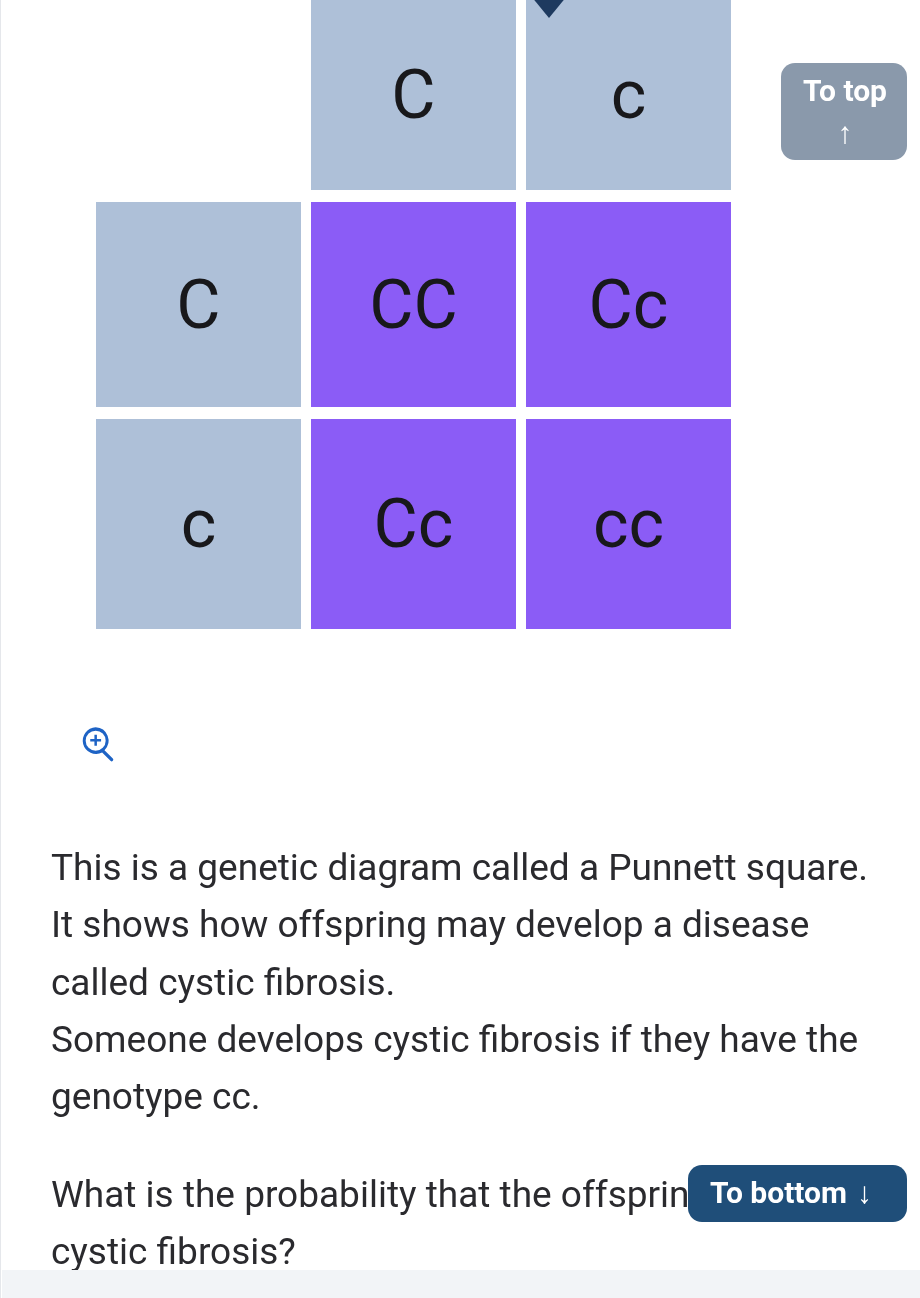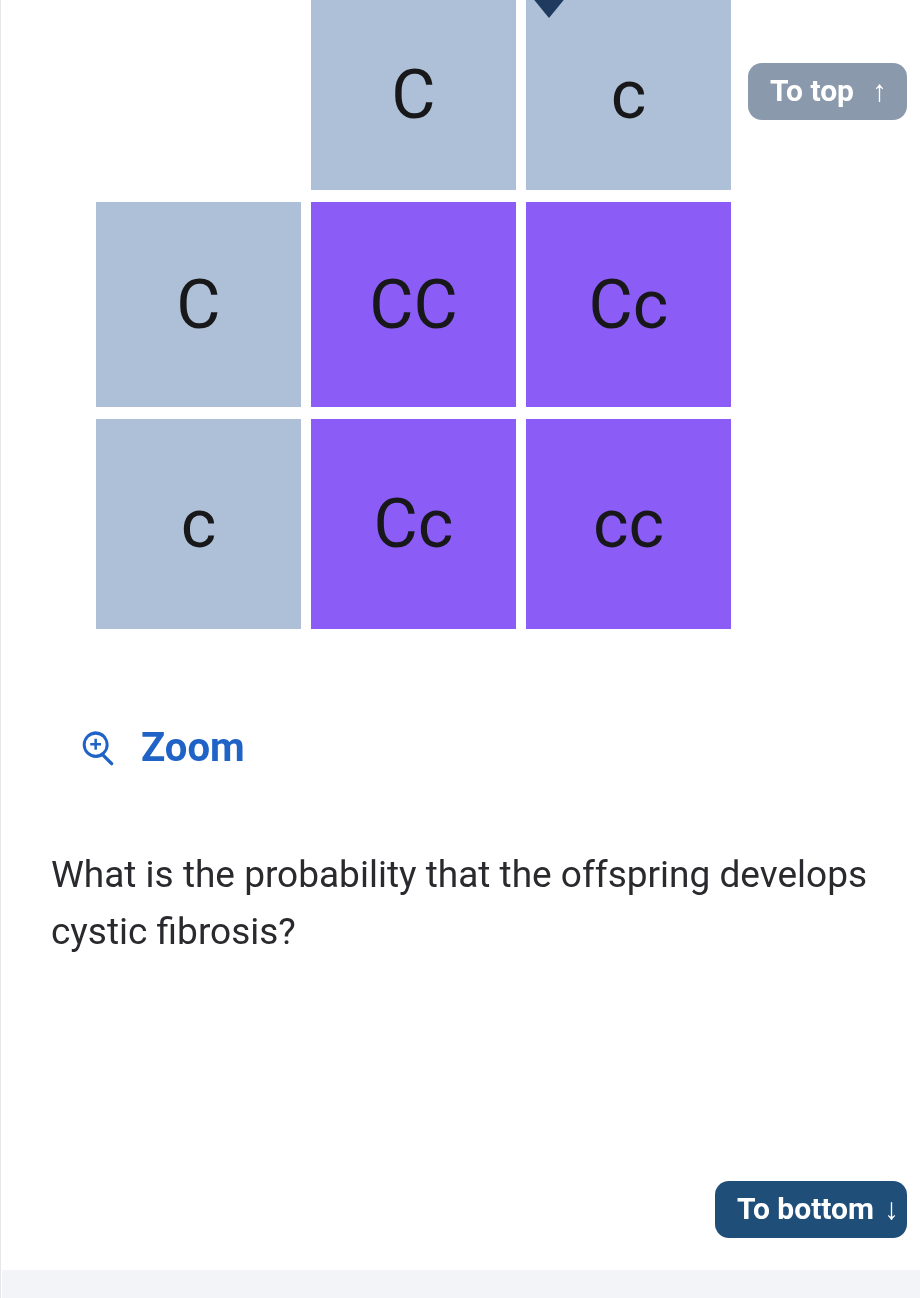--- a/index.html
+++ b/index.html
@@ -79,32 +79,33 @@
     top: 63px;
     right: 13px;
     background: #8a99ab;
     color: #ffffff;
     font-weight: 700;
     font-size: 30px;
     padding: 10px 20px 12px 22px;
     border-radius: 14px;
     display: flex;
     align-items: center;
-    gap: 18px;
+    gap: 10px;
     cursor: pointer;
+    flex-direction: column;
   }
   .to-bottom-btn {
     position: absolute;
-    bottom: 60px;
+    bottom: 76px;
     right: 13px;
     background: #1f4e79;
     color: #ffffff;
     font-weight: 700;
     font-size: 30px;
-    padding: 10px 8px 12px 22px;
+    padding: 10px 35px 12px 22px;
     border-radius: 14px;
     display: flex;
     align-items: center;
     gap: 10px;
     cursor: pointer;
   }
   .arrow {
     font-size: 30px;
     line-height: 1;
   }
@@ -137,24 +138,27 @@
       <div class="cell body-cell">cc</div>
     </div>
   </div>
 
   <div class="zoom-row">
     <span class="zoom-icon">
       <svg viewBox="0 0 24 24" fill="#1e63c5">
         <path d="M10 2a8 8 0 015.293 13.707l5 5a1 1 0 01-1.414 1.414l-5-5A8 8 0 1110 2zm0 2a6 6 0 100 12 6 6 0 000-12zm-.75 2.5h1.5V9h2.5v1.5h-2.5V13h-1.5v-2.5H6.75V9h2.5V6.5z"></path>
       </svg>
     </span>
-    <span>Zoom</span>
   </div>
 
   <div class="body-text">
+    <p>
+      <span>This is a genetic diagram called a Punnett square. It shows how offspring may develop a disease called cystic fibrosis.</span><br>
+      <span>Someone develops cystic fibrosis if they have the genotype cc.</span>
+    </p>
     <p>What is the probability that the offspring develops cystic fibrosis?</p>
   </div>
 </div>
 
 <div class="to-top-btn">
   <span>To top</span>
   <span class="arrow">↑</span>
 </div>
 
 <div class="to-bottom-btn">

